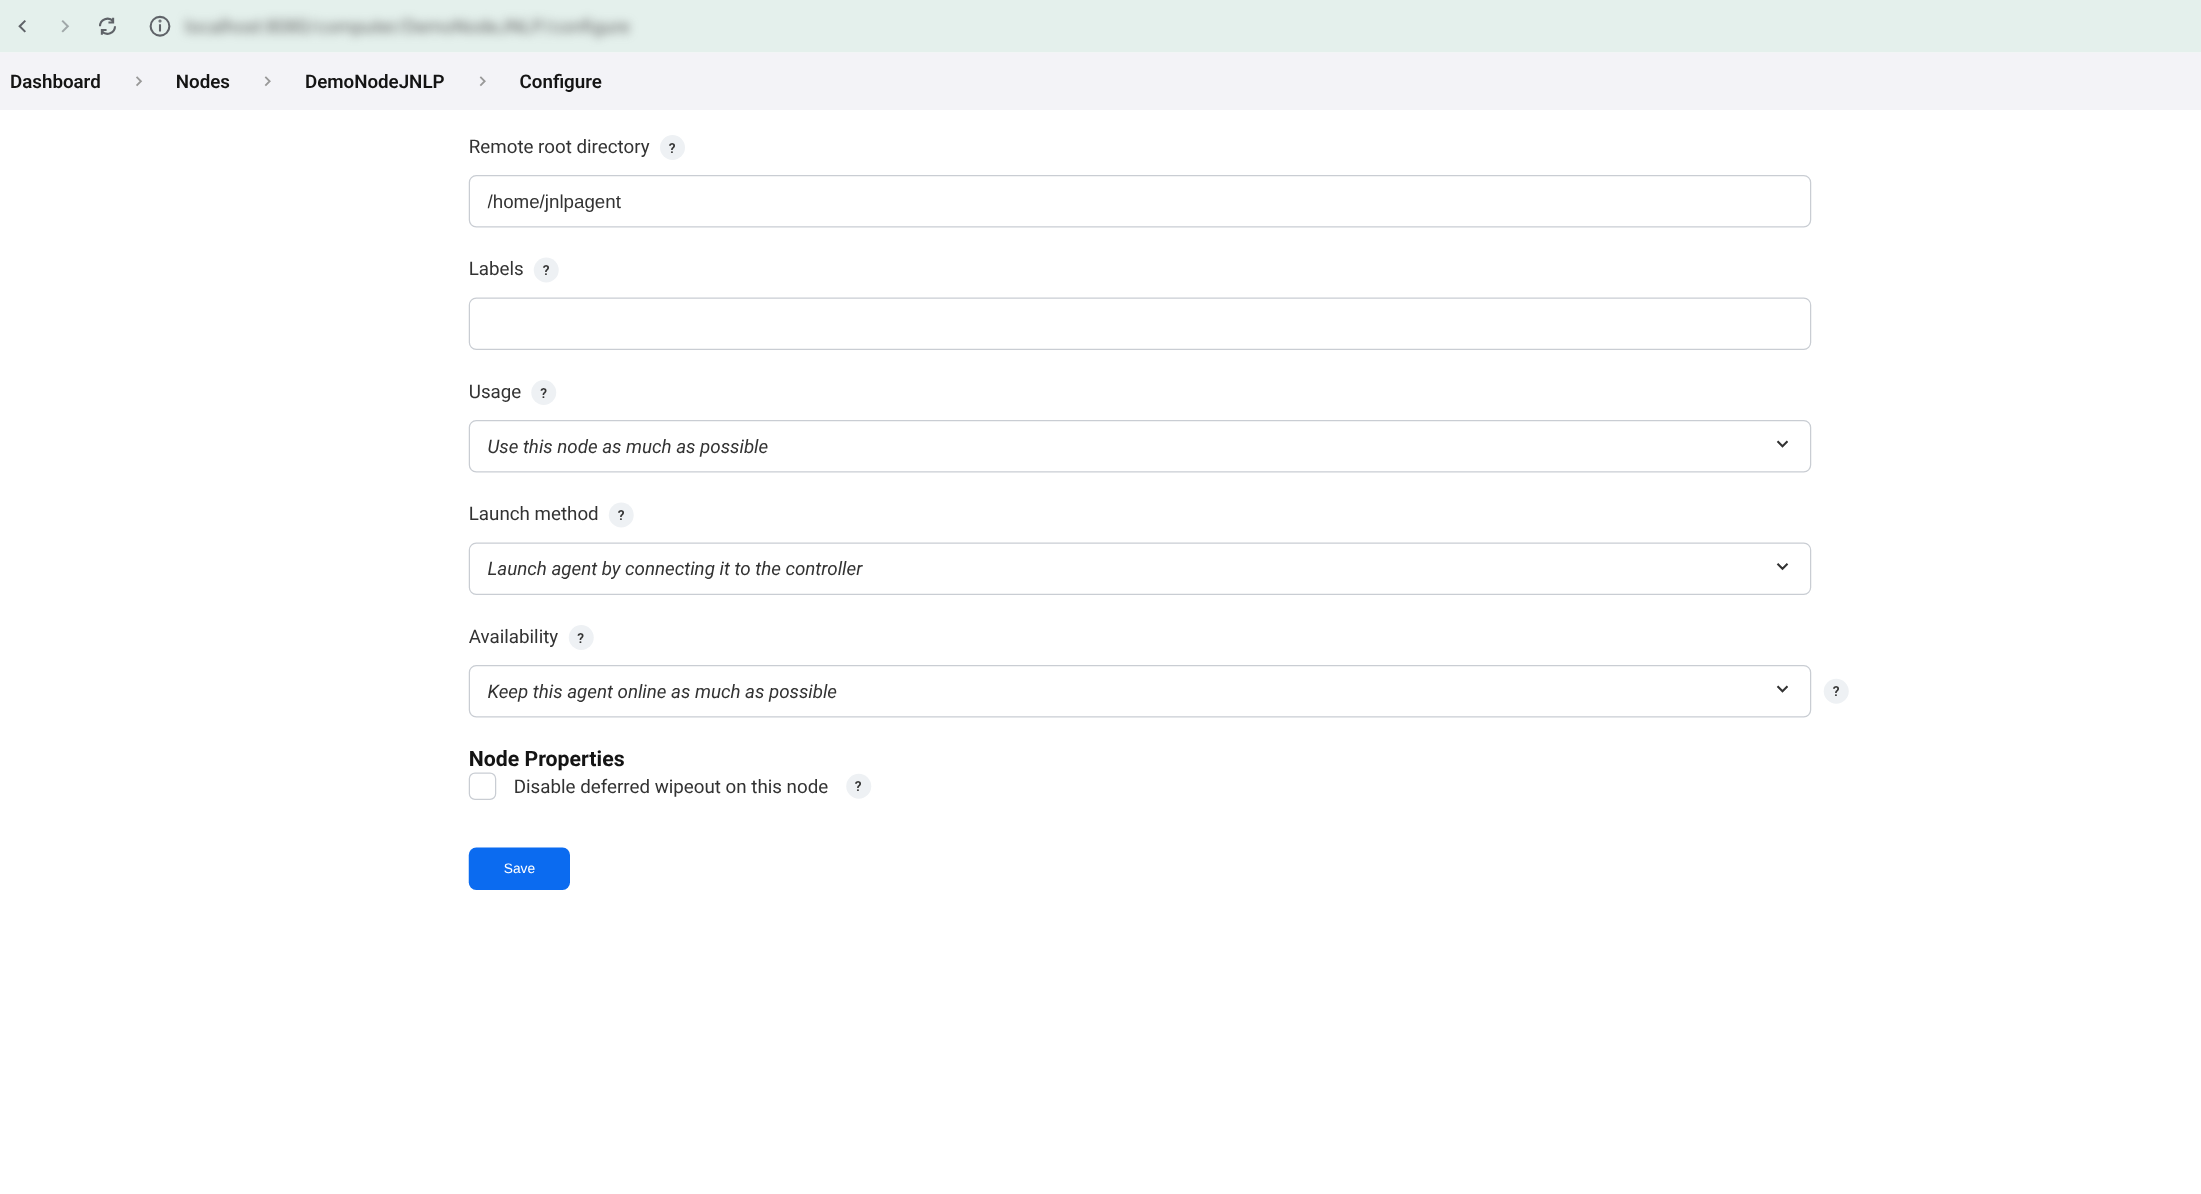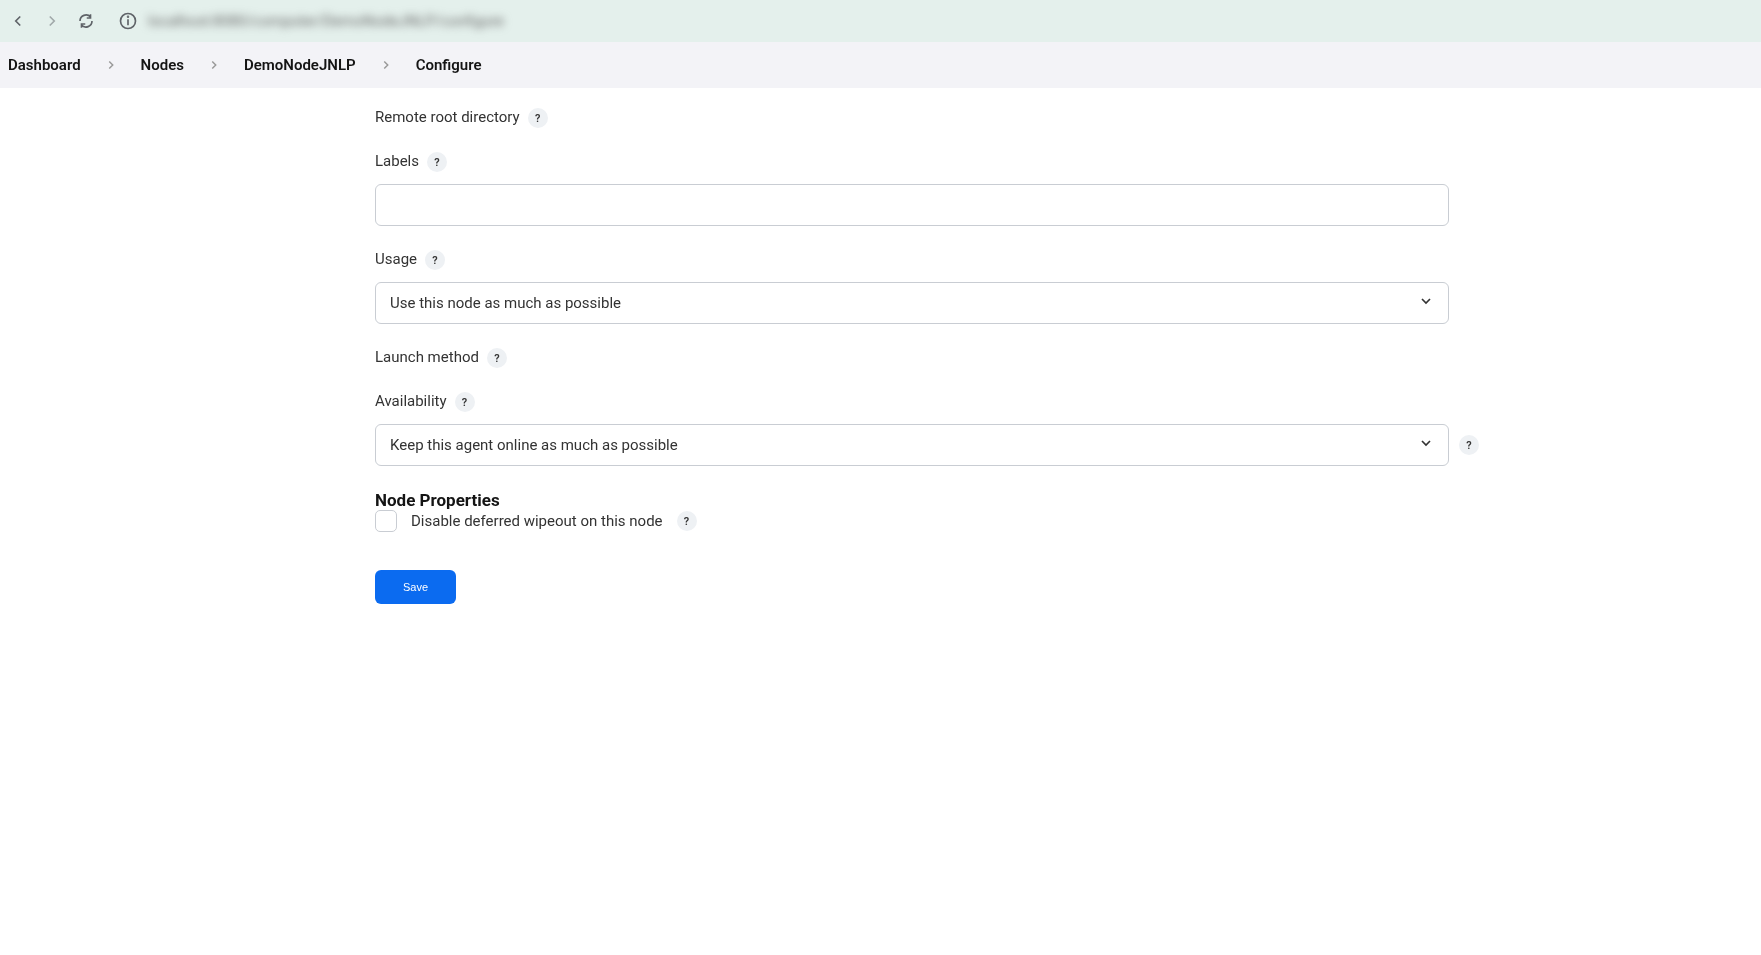--- a/index.html
+++ b/index.html
@@ -100,20 +100,21 @@
       padding: 0 14px;
       font-size: 15px;
       color: #333;
       background: #fff;
     }
     .select {
       display: flex;
       align-items: center;
       justify-content: space-between;
       cursor: pointer;
+      font-style: italic;
     }
     .select .chev svg { width: 16px; height: 16px; color: #333; }
     .outer-help {
       position: absolute;
       right: -30px;
       top: 50%;
       transform: translateY(-50%);
     }
     .section-heading {
       font-size: 17px;
@@ -201,20 +202,21 @@
   <span class="breadcrumb-item">Configure</span>
 </div>
 
 <div class="content">
 
   <div class="field">
     <div class="label-row">
       <span class="label">Remote root directory</span>
       <span class="help">?</span>
     </div>
+    <input class="input-text" type="text" value="/home/jnlpagent" style="">
   </div>
 
   <div class="field">
     <div class="label-row">
       <span class="label">Labels</span>
       <span class="help">?</span>
     </div>
     <input class="input-text" type="text" value="" style="">
   </div>
 
@@ -228,20 +230,26 @@
       <span class="chev"><svg viewBox="0 0 24 24" fill="none" stroke="currentColor" stroke-width="2.5">
             <path d="M6 9l6 6 6-6"></path>
           </svg></span>
     </div>
   </div>
 
   <div class="field">
     <div class="label-row">
       <span class="label">Launch method</span>
       <span class="help">?</span>
+    </div>
+    <div class="select">
+      <span>Launch agent by connecting it to the controller</span>
+      <span class="chev"><svg viewBox="0 0 24 24" fill="none" stroke="currentColor" stroke-width="2.5">
+            <path d="M6 9l6 6 6-6"></path>
+          </svg></span>
     </div>
   </div>
 
   <div class="field">
     <div class="label-row">
       <span class="label">Availability</span>
       <span class="help">?</span>
     </div>
     <div class="field-row">
       <div class="select">

